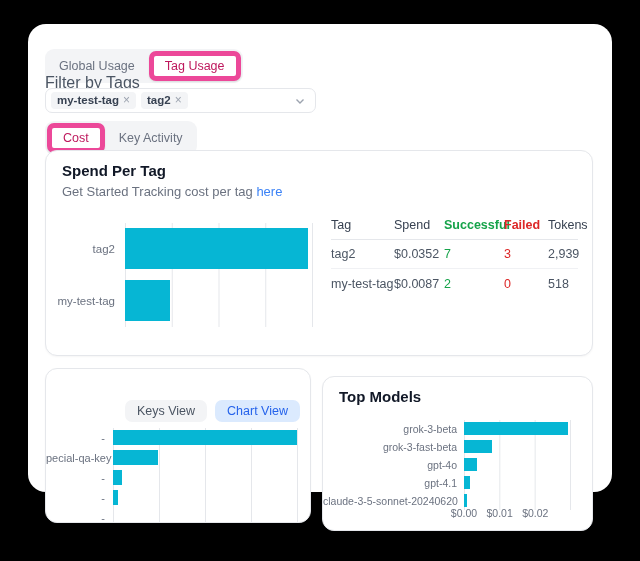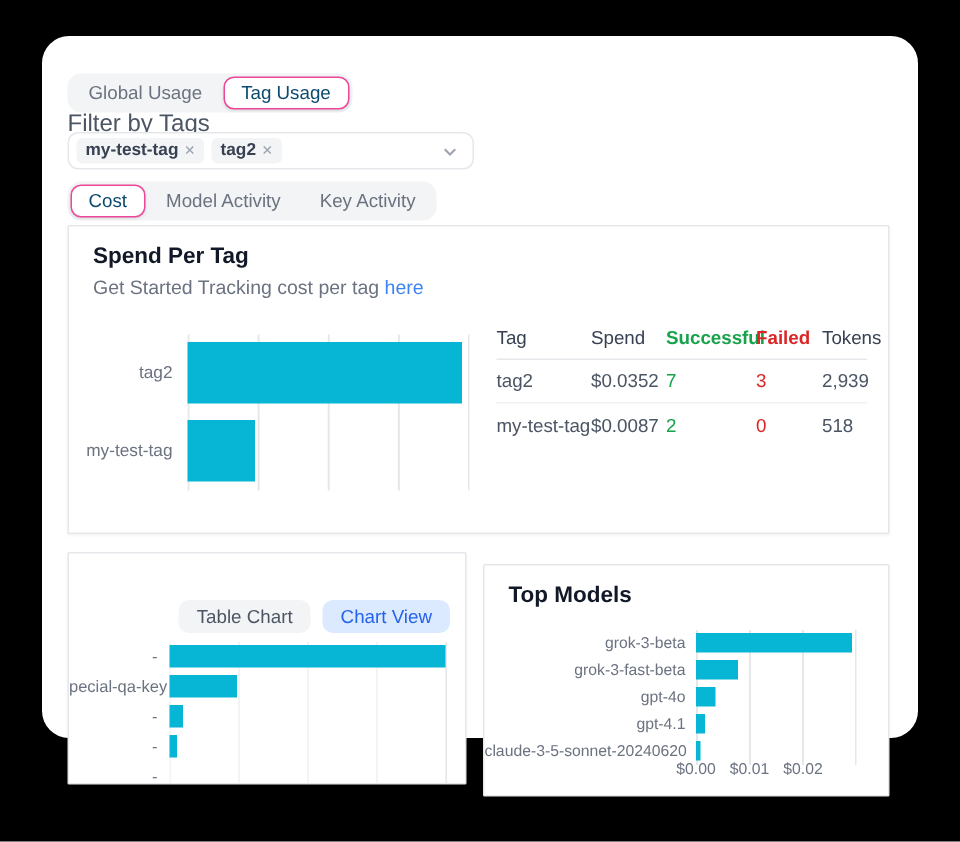--- a/index.html
+++ b/index.html
@@ -18,22 +18,22 @@
   
   .tabgroup {
     position:absolute; display:inline-flex; align-items:center;
     background:#f3f4f6; border-radius:9px; padding:2px; gap:2px;
   }
   .tab {
     font-size:12.5px; color:#6b7280; padding:4px 12px; border-radius:7px;
     white-space:nowrap; cursor:pointer; line-height:14px;
   }
   .tab.active {
-    background:#fff; color:#0c4a6e; font-weight:500;
-    box-shadow:0 1px 2px rgba(0,0,0,.10); border:1px solid #ec4899;
+    background:#fff; color:#be185d; font-weight:500;
+    box-shadow:0 1px 2px rgba(0,0,0,.10); border:5px solid #ec4899;
     padding:3px 11px;
   }
   #tabs-primary { left:17px; top:25px; }
   #tabs-secondary { left:17px; top:97px; }
   
   .filter-label { position:absolute; left:17px; top:50px; font-size:16px; color:#4b5563; }
   .tag-select {
     position:absolute; left:17px; top:64px; width:271px; height:25px;
     background:#fff; border:1px solid #e5e7eb; border-radius:7px;
     display:flex; align-items:center; padding:0 9px 0 5px; gap:5px; cursor:pointer;
@@ -41,21 +41,21 @@
   .chip {
     background:#f3f4f6; border-radius:4px; padding:2px 6px;
     font-size:11.5px; font-weight:600; color:#374151;
     display:flex; align-items:center; gap:4px; line-height:13px;
   }
   .chip .x { color:#9ca3af; font-weight:400; font-size:12px; cursor:pointer; }
   .tag-select svg { margin-left:auto; }
   
   .card {
     position:absolute; background:#fff; border:1px solid #e5e7eb;
-    border-radius:1px; box-shadow:0 1px 2px rgba(0,0,0,.04); overflow:hidden;
+    border-radius:12px; box-shadow:0 1px 2px rgba(0,0,0,.04); overflow:hidden;
   }
   #spend-card { left:17px; top:126px; width:548px; height:206px; }
   #apikeys-card { left:17px; top:344px; width:266px; height:155px; }
   #models-card { left:294px; top:352px; width:271px; height:155px; }
   .card-title { position:absolute; left:16px; top:11px; font-size:15px; font-weight:600; color:#111827; }
   .card-sub { position:absolute; left:16px; top:33px; font-size:13px; color:#6b7280; }
   .card-sub a { color:#3b82f6; text-decoration:none; cursor:pointer; }
   
   .chart { position:absolute; }
   .crow { display:flex; align-items:center; }
@@ -136,21 +136,20 @@
       <span>tag2</span>
       <span class="x">×</span>
     </span>
     <svg width="12" height="12" viewBox="0 0 12 12">
       <polyline points="2.5,4.5 6,8 9.5,4.5" fill="none" stroke="#9ca3af" stroke-width="1.4"></polyline>
     </svg>
   </div>
 
   <div class="tabgroup" id="tabs-secondary">
     <div class="tab active">Cost</div>
-    <div class="tab">Model Activity</div>
     <div class="tab">Key Activity</div>
   </div>
 
   <div class="card" id="spend-card">
     <div class="card-title">Spend Per Tag</div>
     <div class="card-sub">
       <span>Get Started Tracking cost per tag </span><a>here</a>
     </div>
 
     <div class="chart grid4" id="spend-chart">
@@ -190,21 +189,21 @@
         <span>$0.0087</span>
         <span class="green">2</span>
         <span class="red">0</span>
         <span>518</span>
       </div>
     </div>
   </div>
 
   <div class="card" id="apikeys-card">
     <div class="view-btns">
-      <button class="vbtn plain">Table Chart</button>
+      <button class="vbtn plain">Keys View</button>
       <button class="vbtn active">Chart View</button>
     </div>
     <div class="chart grid4" id="apikeys-chart">
       <div class="rows">
           <div class="crow">
             <div class="clabel">-</div>
             <div class="ctrack">
               <div class="cbar" style="width: 100%; background: rgb(6, 182, 212);"></div>
             </div>
           </div>

